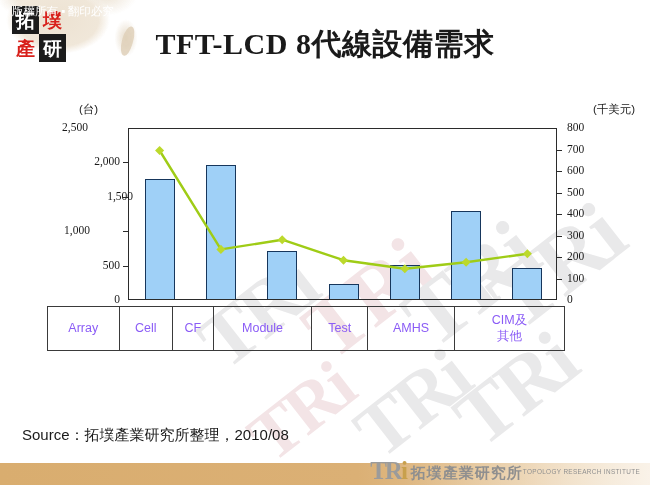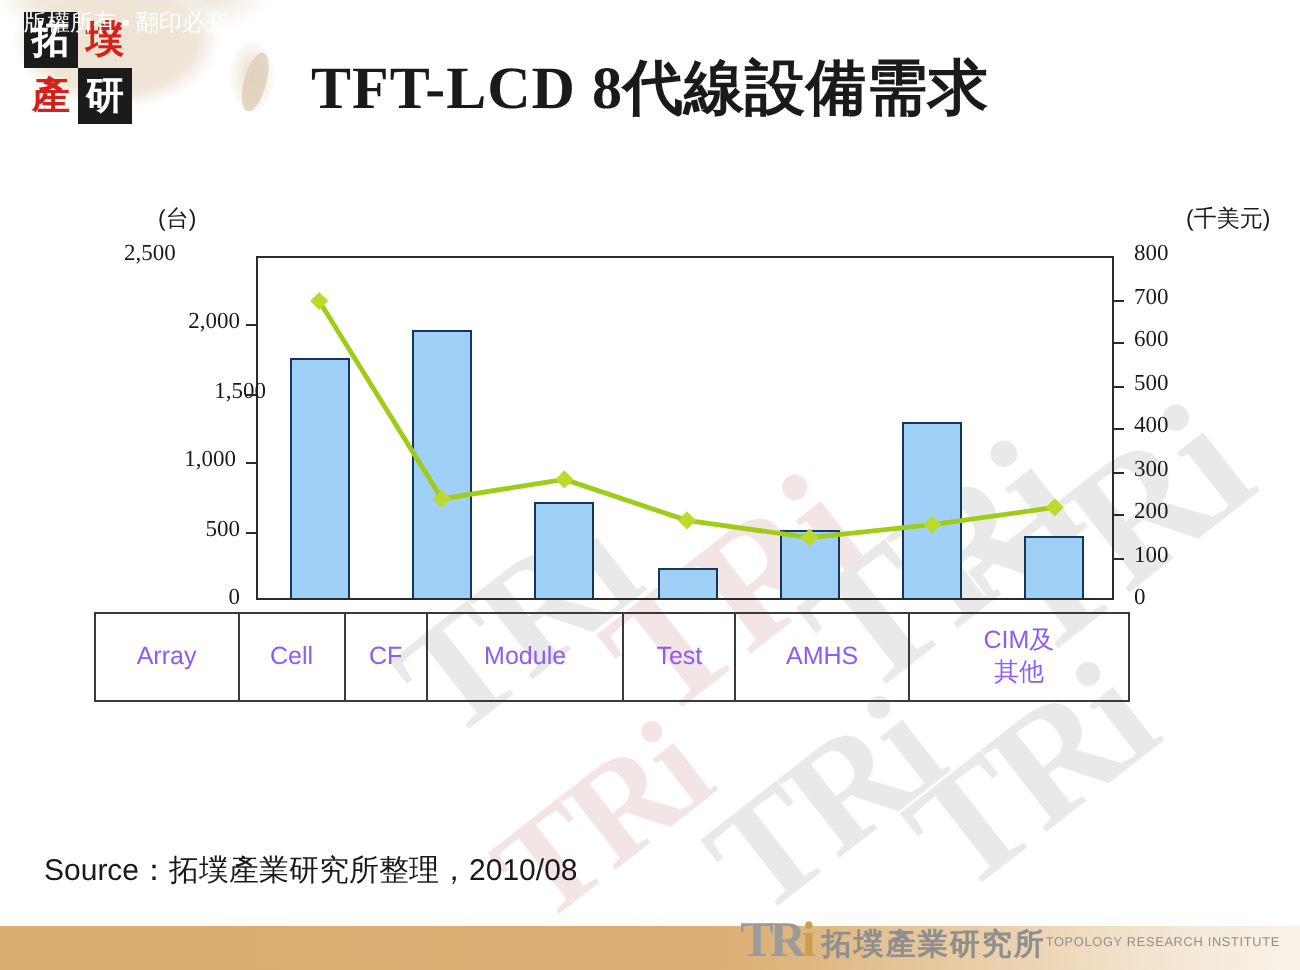--- a/index.html
+++ b/index.html
@@ -253,21 +253,21 @@
         <rect x="272.6" y="136.6" width="6.4" height="6.4" fill="#bcd92c" transform="rotate(45 275.8 139.8)"></rect>
         <rect x="333.9" y="130.1" width="6.4" height="6.4" fill="#bcd92c" transform="rotate(45 337.1 133.3)"></rect>
         <rect x="395.2" y="121.5" width="6.4" height="6.4" fill="#bcd92c" transform="rotate(45 398.4 124.7)"></rect>
       </g>
   </svg>
 </div>
 <div id="axis-ticks">
     <div class="ytick-l" style="position: absolute; top: 293px; left: 62px; width: 58px; text-align: right;">0</div>
     <div class="ytick-l" style="position: absolute; top: 258.6px; left: 62px; width: 58px; text-align: right;">500</div>
     <div class="tickmark" style="position: absolute; top: 265.6px; width: 5px; left: 123px;"></div>
-    <div class="ytick-l" style="position: absolute; top: 224.2px; left: 60px; width: 58px; text-align: right;">1,000</div>
+    <div class="ytick-l" style="position: absolute; top: 224.2px; left: 48px; width: 58px; text-align: center;">1,000</div>
     <div class="tickmark" style="position: absolute; top: 231.2px; width: 5px; left: 123px;"></div>
     <div class="ytick-l" style="position: absolute; top: 189.8px; left: 75px; width: 58px; text-align: right;">1,500</div>
     <div class="tickmark" style="position: absolute; top: 196.8px; width: 5px; left: 123px;"></div>
     <div class="ytick-l" style="position: absolute; top: 155.4px; left: 62px; width: 58px; text-align: right;">2,000</div>
     <div class="tickmark" style="position: absolute; top: 162.4px; width: 5px; left: 123px;"></div>
     <div class="ytick-l" style="position: absolute; top: 121px; left: 62px; width: 58px; text-align: left;">2,500</div>
     <div class="ytick-r" style="position: absolute; top: 293px; left: 567px; width: 50px; text-align: left;">0</div>
     <div class="ytick-r" style="position: absolute; top: 271.5px; left: 567px; width: 50px; text-align: left;">100</div>
     <div class="tickmark" style="position: absolute; top: 278.5px; width: 5px; left: 557px;"></div>
     <div class="ytick-r" style="position: absolute; top: 250px; left: 567px; width: 50px; text-align: left;">200</div>

